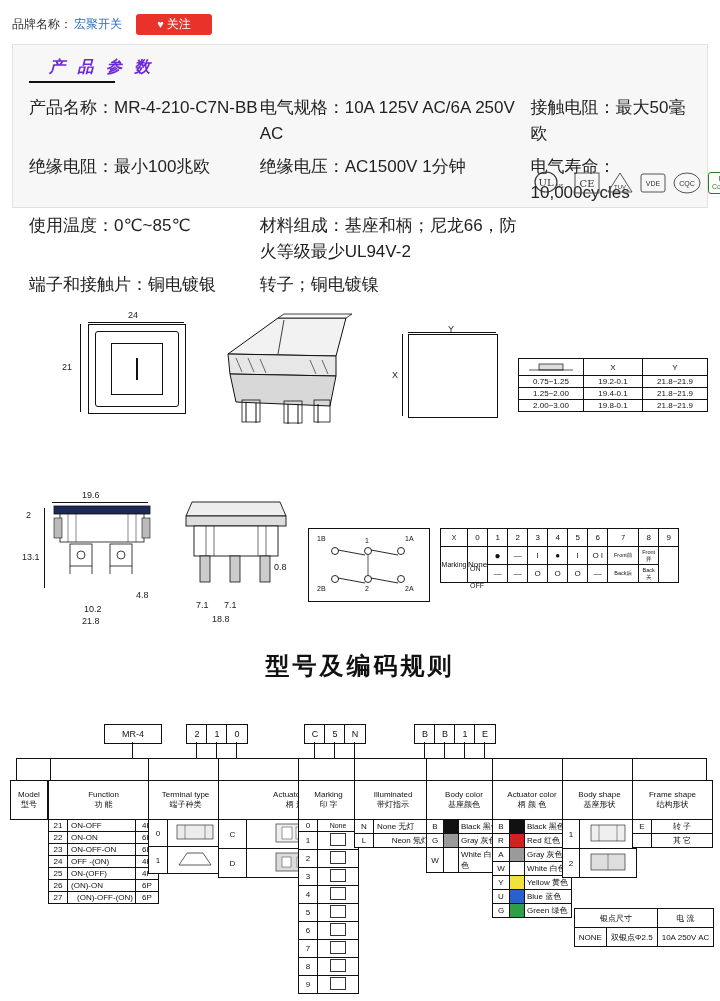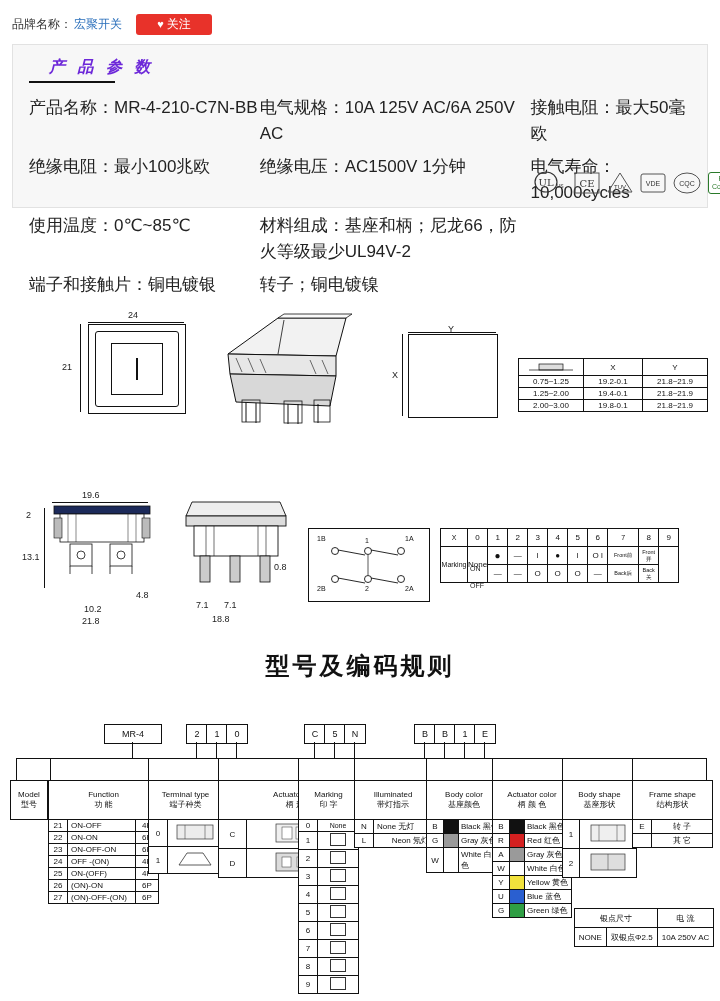--- a/index.html
+++ b/index.html
@@ -463,21 +463,21 @@
         <td style="text-align:left;padding-left:3px;margin-left:48px;">ON-(OFF)</td>
         <td>4P</td>
       </tr>
       <tr>
         <td>26</td>
         <td style="text-align:left;padding-left:3px;">(ON)-ON</td>
         <td>6P</td>
       </tr>
       <tr>
         <td>27</td>
-        <td style="text-align:left;padding-left:3px;">(ON)-OFF-(ON)</td>
+        <td style="text-align:right;padding-left:3px;">(ON)-OFF-(ON)</td>
         <td>6P</td>
       </tr>
     </tbody>
       </table>
 
     <table class="codetable" style="left:142px;top:68px;">
       <tbody>
           <tr>
         <th colspan="2" style="height:36px;font-size:8px;line-height:1.2;width:68px;">Terminal type<br>端子种类</th>
       </tr>

